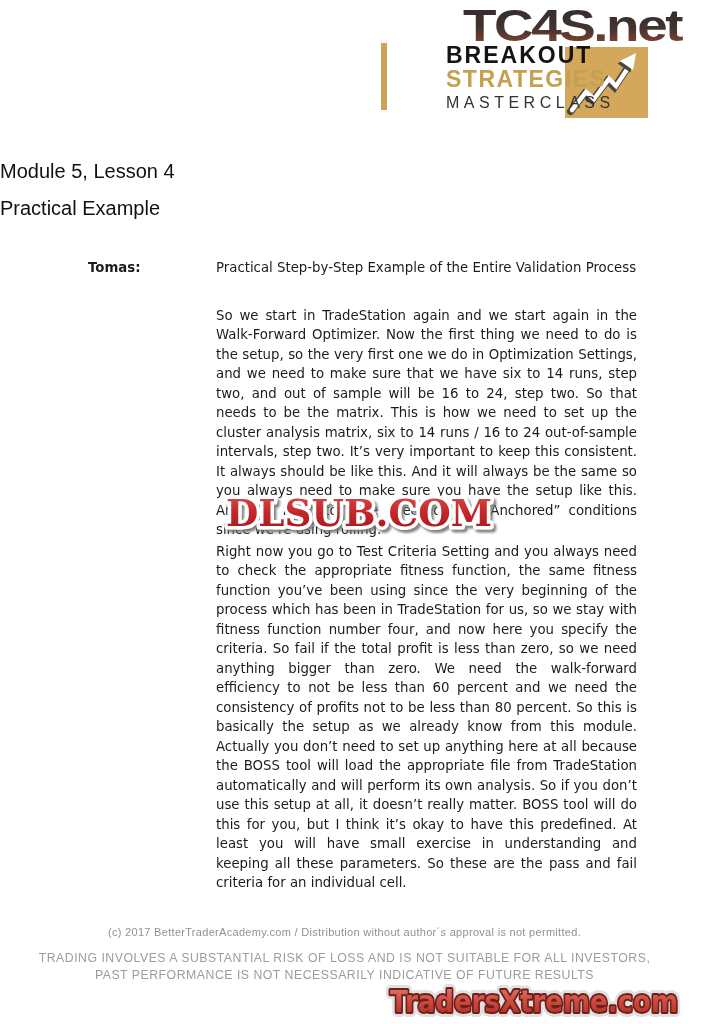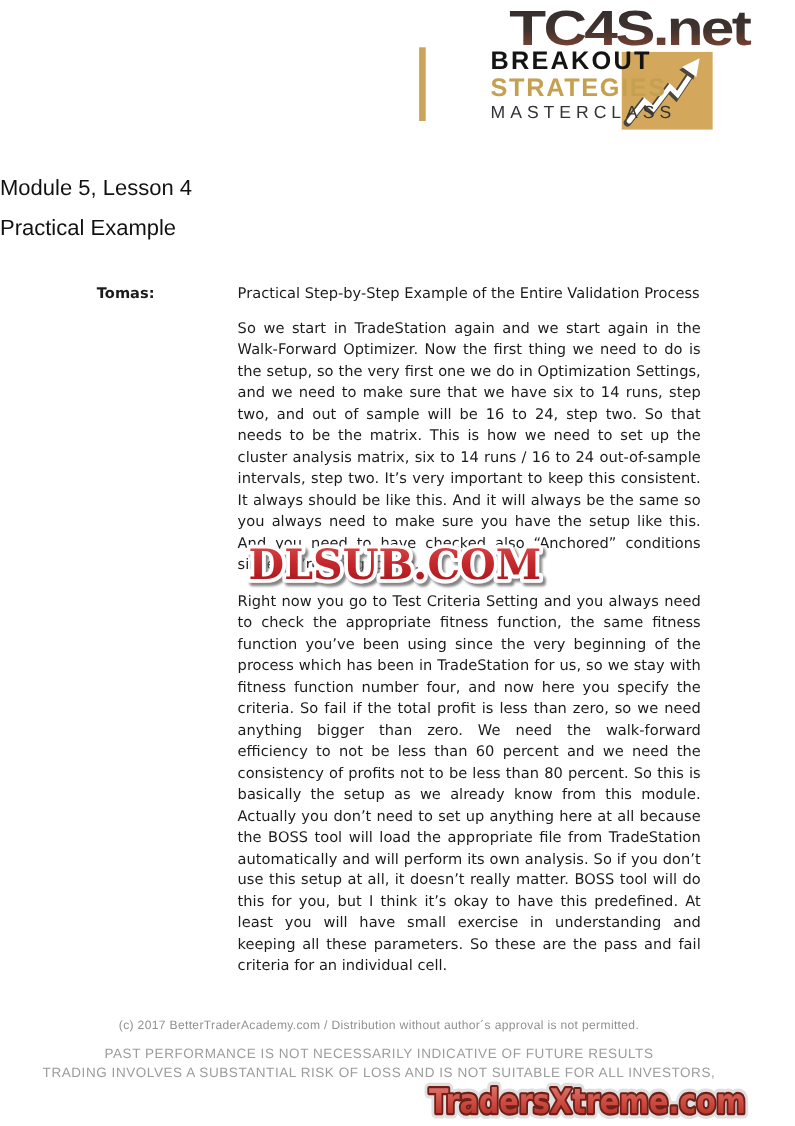--- a/index.html
+++ b/index.html
@@ -28,23 +28,23 @@
   .title2 { top:197px; }
 
   
   .transcript {
     position:absolute; left:88px; top:258px; width:549px;
     display:grid; grid-template-columns:128px 421px;
     font-family:"DejaVu Sans", sans-serif; color:#1c1c1c;
   }
   .speaker-cell { font-size:13.3px; font-weight:bold; line-height:19px; }
   .content-cell p { margin:0; font-size:13.3px; line-height:19.5px; }
-  .content-cell .heading { margin-bottom:12px; }
+  .content-cell .heading { margin-bottom:28px; }
   .content-cell .para { text-align:justify; }
-  .content-cell .para + .para { margin-top:14px; }
+  .content-cell .para + .para { margin-top:2px; }
 
   
   .dlsub { position:absolute; left:216px; top:486px; z-index:5; }
 
   
   .pageline {
     position:absolute; top:893px; left:0; width:100%; text-align:center;
     font-size:13.5px; color:#111;
   }
   .pageline .num { font-weight:bold; }
@@ -117,22 +117,22 @@
         <feDropShadow dx="2.5" dy="3" stdDeviation="0.8" flood-color="#6f6f6f" flood-opacity="0.85"></feDropShadow>
       </filter>
     </defs>
     <text x="143" y="40" text-anchor="middle" font-family="'DejaVu Serif',serif" font-weight="bold" font-size="38" textLength="266" lengthAdjust="spacingAndGlyphs" fill="url(#dlgrad)" stroke="#ffffff" stroke-width="7" stroke-linejoin="round" paint-order="stroke" filter="url(#dlshadow)">DLSUB.COM</text>
   </svg>
 
 
   <div class="copyright">(c) 2017 BetterTraderAcademy.com / Distribution without author´s approval is not permitted.</div>
 
   <div class="disclaimer">
+    <div>TRADING INVOLVES A SUBSTANTIAL RISK OF LOSS AND IS NOT SUITABLE FOR ALL INVESTORS,</div>
     <div>PAST PERFORMANCE IS NOT NECESSARILY INDICATIVE OF FUTURE RESULTS</div>
-    <div>TRADING INVOLVES A SUBSTANTIAL RISK OF LOSS AND IS NOT SUITABLE FOR ALL INVESTORS,</div>
   </div>
 
   <svg class="txtreme" width="302" height="44" viewBox="0 0 302 44">
     <defs>
       <linearGradient id="txgrad" x1="0" y1="0" x2="0" y2="1">
         <stop offset="0" stop-color="#E08178"></stop>
         <stop offset="0.5" stop-color="#CE4B40"></stop>
         <stop offset="1" stop-color="#A92A22"></stop>
       </linearGradient>
     </defs>

